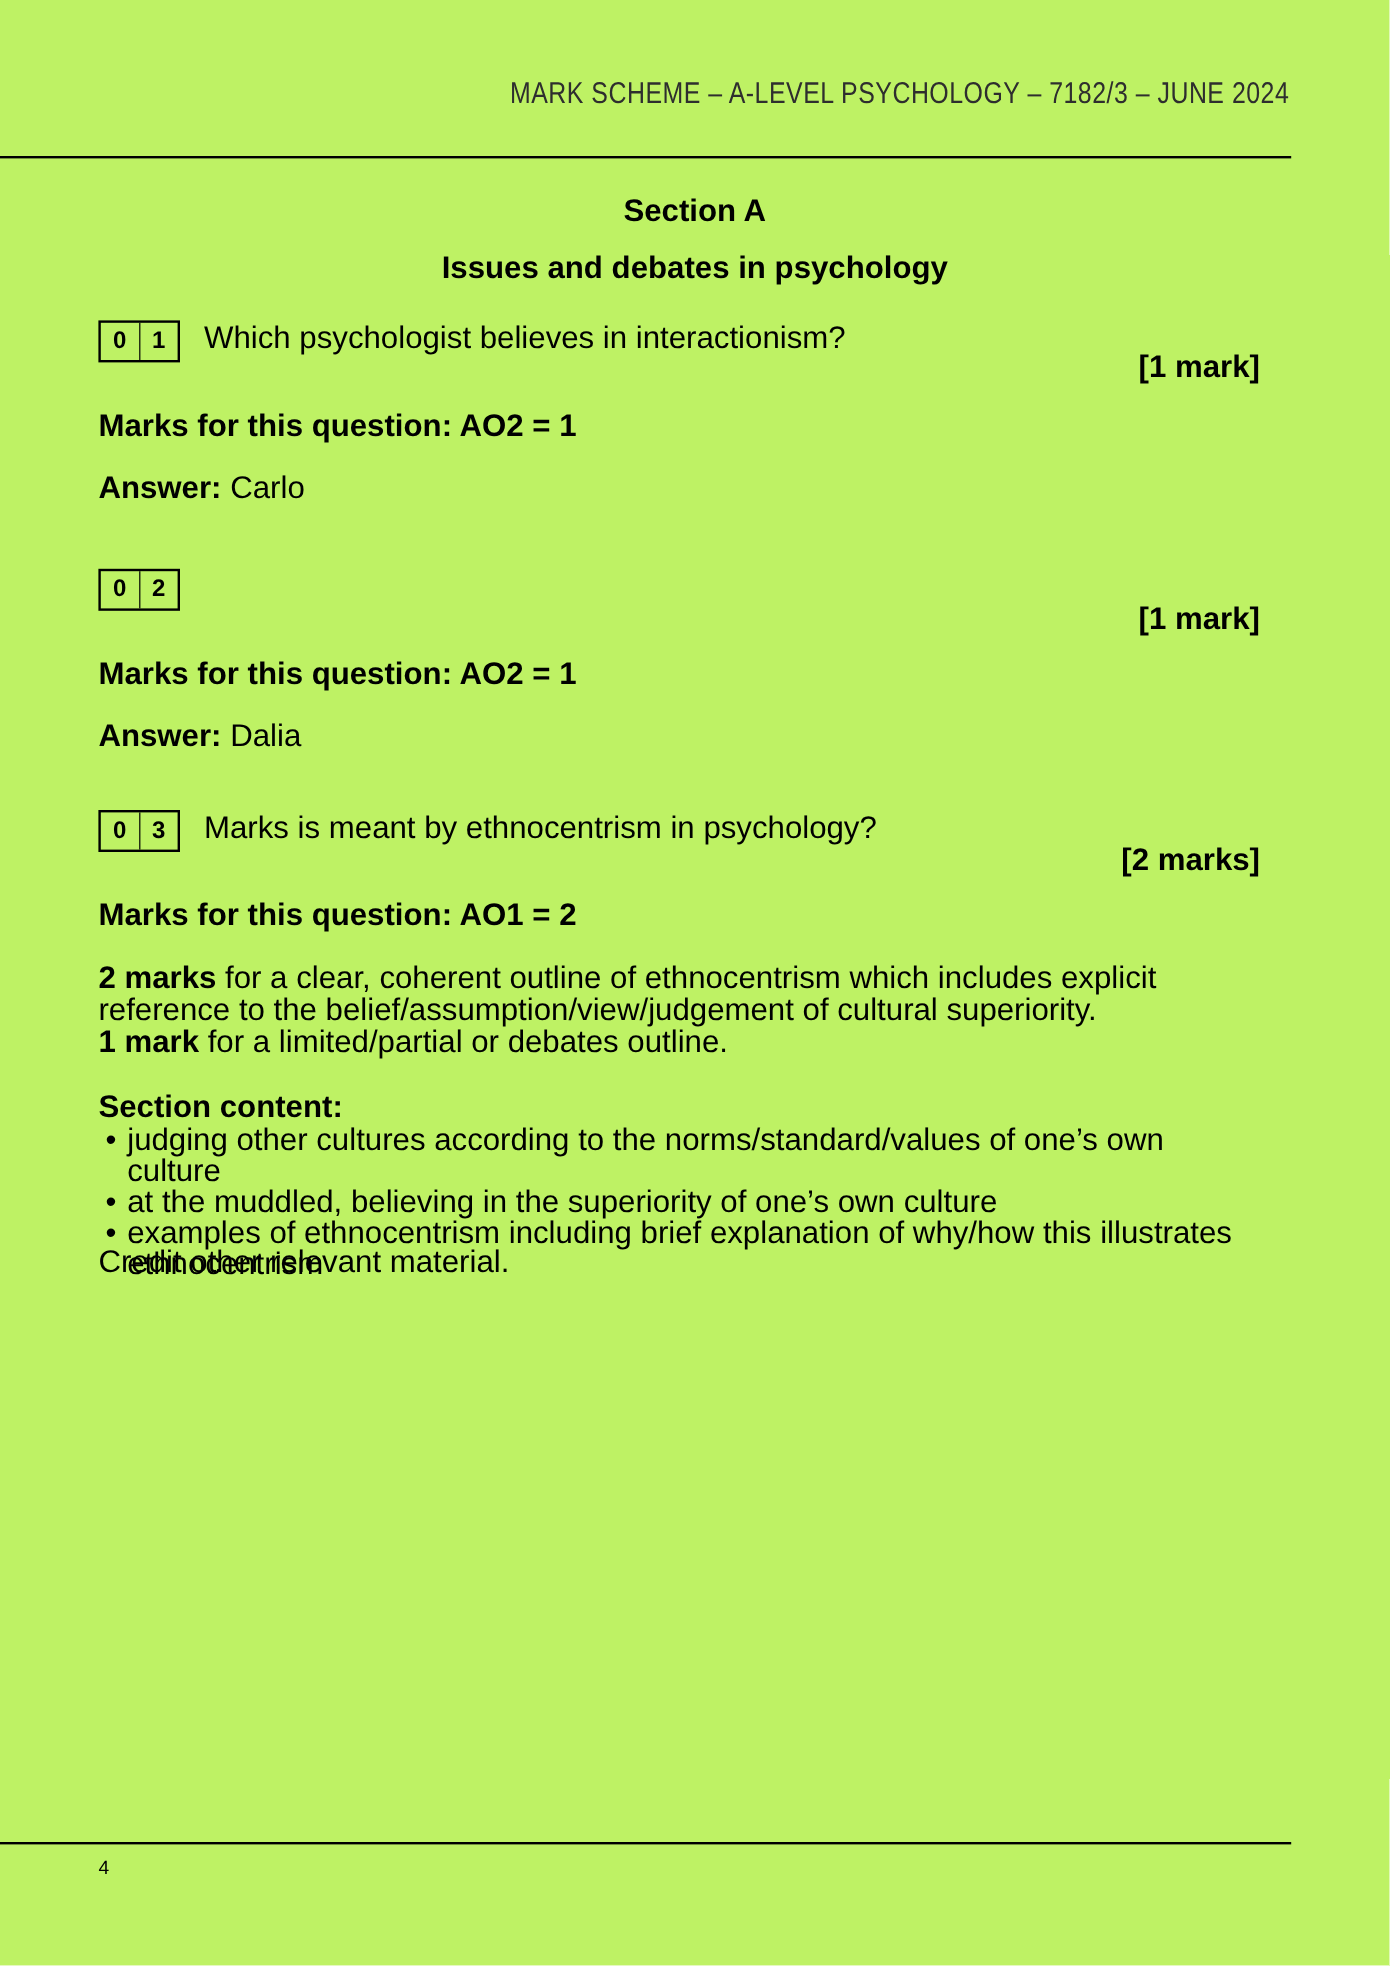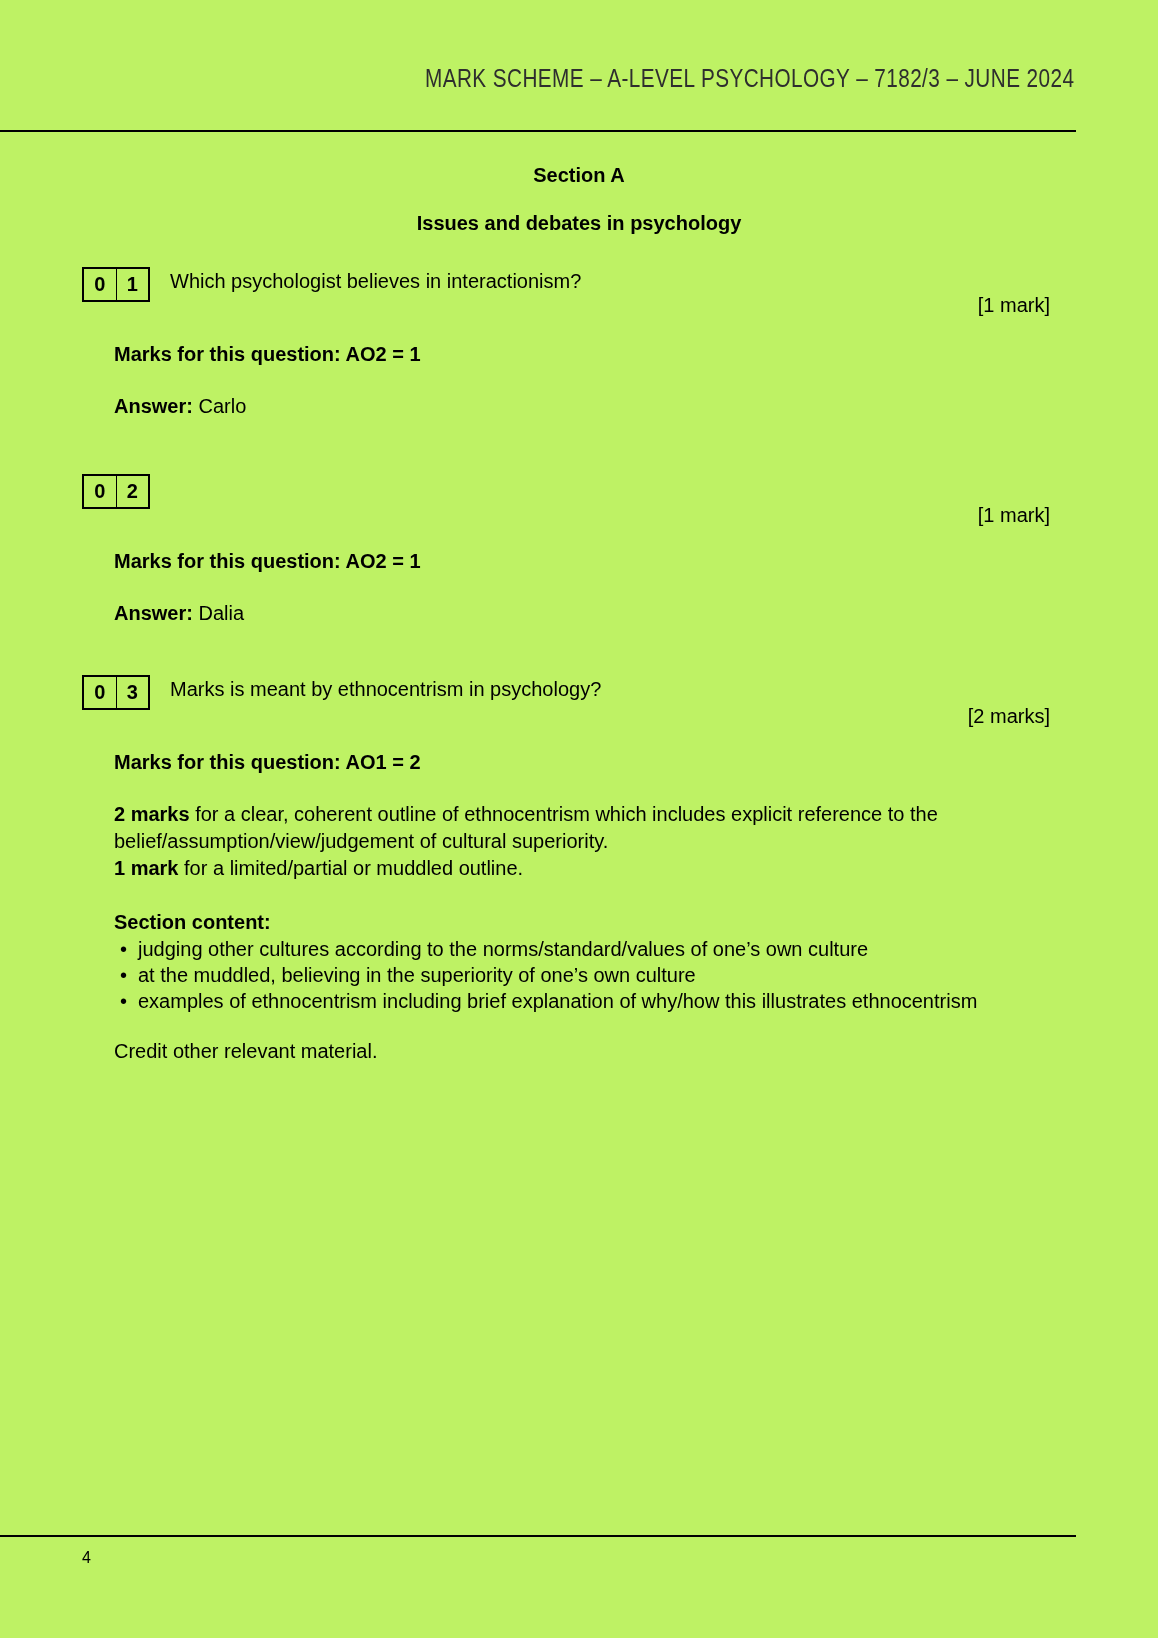--- a/index.html
+++ b/index.html
@@ -21,36 +21,36 @@
   }
   .rule {
     left: 0; width: 1076px; height: 0;
     border-top: 2px solid #000;
   }
   .rule-top { top: 130px; }
   .rule-bottom { top: 1535px; }
 
   .center-line { left: 0; width: 1158px; text-align: center; }
   .b { font-weight: 700; }
-  .t { font-size: 20px; line-height: 26px; }
+  .t { font-size: 26px; line-height: 26px; }
 
   .qbox {
     left: 82px; width: 64px; height: 31px;
     border: 2px solid #000; box-sizing: content-box;
     display: flex;
   }
   .qcell {
     flex: 1; display: flex; align-items: center; justify-content: center;
     font-size: 20px; font-weight: 700;
   }
   .qcell + .qcell { border-left: 1.5px solid #000; }
 
   .qtext { left: 170px; width: 860px; }
-  .marks-badge { right: 108px; font-weight: 400; text-align: center; }
-  .left-col { left: 82px; width: 968px; margin-left: 32px; }
+  .marks-badge { right: 108px; font-weight: 700; text-align: center; }
+  .left-col { left: 82px; width: 968px; }
   .para { line-height: 27px; }
 
   .bullet-row { display: flex; line-height: 26px; }
   .bullet-glyph { width: 24px; padding-left: 6px; box-sizing: border-box; }
   .bullet-text { flex: 1; }
 
   .page-number { left: 82px; top: 1548px; font-size: 16px; line-height: 20px; }
 </style>
 </head>
 <body>
@@ -92,21 +92,21 @@
   </div>
   <div class="abs qtext t" style="top:676px">Marks is meant by ethnocentrism in psychology?</div>
   <div class="abs marks-badge t" style="top:703px">[2 marks]</div>
   <div class="abs left-col t b" style="top:749px">Marks for this question: AO1 = 2</div>
 
   <div class="abs left-col t" style="top:801px">
     <div class="para">
       <span class="b">2 marks</span><span> for a clear, coherent outline of ethnocentrism which includes explicit reference to the belief/assumption/view/judgement of cultural superiority.</span>
     </div>
     <div class="para">
-      <span class="b">1 mark</span><span> for a limited/partial or muddled outline.</span>
+      <span class="b">1 mark</span><span> for a limited/partial or debates outline.</span>
     </div>
   </div>
 
   <div class="abs left-col t b" style="top:909px">Section content:</div>
 
   <div class="abs left-col t" style="top:936px">
     <div class="bullet-row">
       <span class="bullet-glyph">•</span>
       <span class="bullet-text">judging other cultures according to the norms/standard/values of one’s own culture</span>
     </div>

